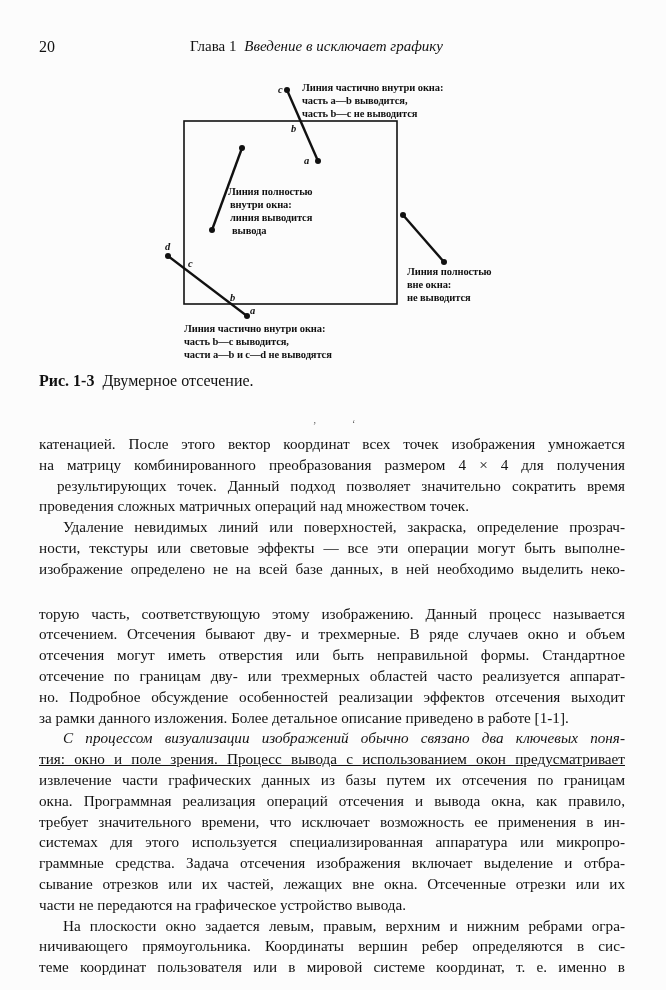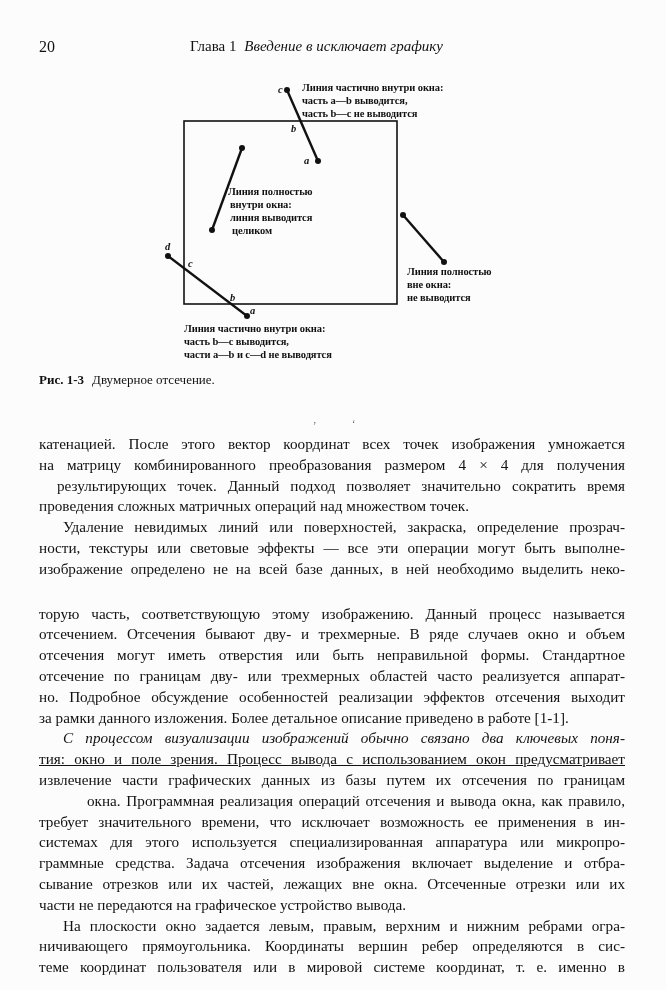--- a/index.html
+++ b/index.html
@@ -7,21 +7,21 @@
     width: 666px; height: 990px; background: #fcfcfc; position: relative;
     overflow: hidden; color: #111;
     font-family: "Liberation Serif", "DejaVu Serif", serif;
   }
   .abs { position: absolute; }
   .page-num { left: 39px; top: 38px; font-size: 16px; }
   .running-head { left: 190px; top: 38px; font-size: 15px; white-space: nowrap; }
   .running-head .ital { font-style: italic; margin-left: 4px; }
   svg.figure { position: absolute; left: 0; top: 0; width: 666px; height: 370px; }
   .lbl { font-size: 10.5px; line-height: 13px; font-weight: bold; white-space: nowrap; letter-spacing: -0.1px; }
-  .caption { left: 39px; top: 372px; font-size: 13px; white-space: nowrap; }
+  .caption { left: 39px; top: 372px; font-size: 16px; white-space: nowrap; }
   .caption .cap-num { font-weight: bold; margin-right: 8px; }
   .body-text { left: 39px; top: 434px; width: 586px; font-size: 15.2px; line-height: 20.8px; }
   .line { display: block; text-align: justify; text-align-last: justify; white-space: nowrap; height: 20.8px; }
   .line.last { text-align-last: left; }
   .line.indent { padding-left: 24px; }
   .stray { font-size: 10px; color: #555; }
 </style>
 </head>
 <body>
 
@@ -71,21 +71,21 @@
 <div class="abs lbl" style="left:302px;top:81px;">
   <div>Линия частично внутри окна:</div>
   <div>часть a—b выводится,</div>
   <div>часть b—c не выводится</div>
 </div>
 
 <div class="abs lbl" style="left:228px;top:185px;">
   <div>Линия полностью</div>
   <div style="padding-left:2px">внутри окна:</div>
   <div style="padding-left:2px">линия выводится</div>
-  <div style="padding-left:4px">целиком</div>
+  <div style="padding-left:4px">вывода</div>
 </div>
 
 <div class="abs lbl" style="left:407px;top:265px;">
   <div>Линия полностью</div>
   <div>вне окна:</div>
   <div>не выводится</div>
 </div>
 
 <div class="abs lbl" style="left:184px;top:322px;">
   <div>Линия частично внутри окна:</div>
@@ -110,21 +110,21 @@
     <div class="line" style="white-space: normal; overflow: hidden;">изображение определено не на всей базе данных, в ней необходимо выделить неко-</div>
     <div class="line" style="white-space: normal; overflow: hidden; margin-top: 24px;">торую часть, соответствующую этому изображению. Данный процесс называется</div>
     <div class="line" style="white-space: normal; overflow: hidden;">отсечением. Отсечения бывают дву- и трехмерные. В ряде случаев окно и объем</div>
     <div class="line" style="white-space: normal; overflow: hidden;">отсечения могут иметь отверстия или быть неправильной формы. Стандартное</div>
     <div class="line" style="white-space: normal; overflow: hidden;">отсечение по границам дву- или трехмерных областей часто реализуется аппарат-</div>
     <div class="line" style="white-space: normal; overflow: hidden;">но. Подробное обсуждение особенностей реализации эффектов отсечения выходит</div>
     <div class="line last" style="white-space: normal; overflow: hidden;">за рамки данного изложения. Более детальное описание приведено в работе [1-1].</div>
     <div class="line indent" style="white-space: normal; overflow: hidden; font-style: italic;">С процессом визуализации изображений обычно связано два ключевых поня-</div>
     <div class="line" style="white-space: normal; overflow: hidden; text-decoration: underline;">тия: окно и поле зрения. Процесс вывода с использованием окон предусматривает</div>
     <div class="line" style="white-space: normal; overflow: hidden;">извлечение части графических данных из базы путем их отсечения по границам</div>
-    <div class="line" style="white-space: normal; overflow: hidden; margin-left: 48px;">окна. Программная реализация операций отсечения и вывода окна, как правило,</div>
+    <div class="line" style="white-space: normal; overflow: hidden;">окна. Программная реализация операций отсечения и вывода окна, как правило,</div>
     <div class="line" style="white-space: normal; overflow: hidden;">требует значительного времени, что исключает возможность ее применения в ин-</div>
     <div class="line" style="white-space: normal; overflow: hidden;">системах для этого используется специализированная аппаратура или микропро-</div>
     <div class="line" style="white-space: normal; overflow: hidden;">граммные средства. Задача отсечения изображения включает выделение и отбра-</div>
     <div class="line" style="white-space: normal; overflow: hidden;">сывание отрезков или их частей, лежащих вне окна. Отсеченные отрезки или их</div>
     <div class="line last" style="white-space: normal; overflow: hidden;">части не передаются на графическое устройство вывода.</div>
     <div class="line indent" style="white-space: normal; overflow: hidden;">На плоскости окно задается левым, правым, верхним и нижним ребрами огра-</div>
     <div class="line" style="white-space: normal; overflow: hidden;">ничивающего прямоугольника. Координаты вершин ребер определяются в сис-</div>
     <div class="line" style="white-space: normal; overflow: hidden;">теме координат пользователя или в мировой системе координат, т. е. именно в</div>
   </div>
 

